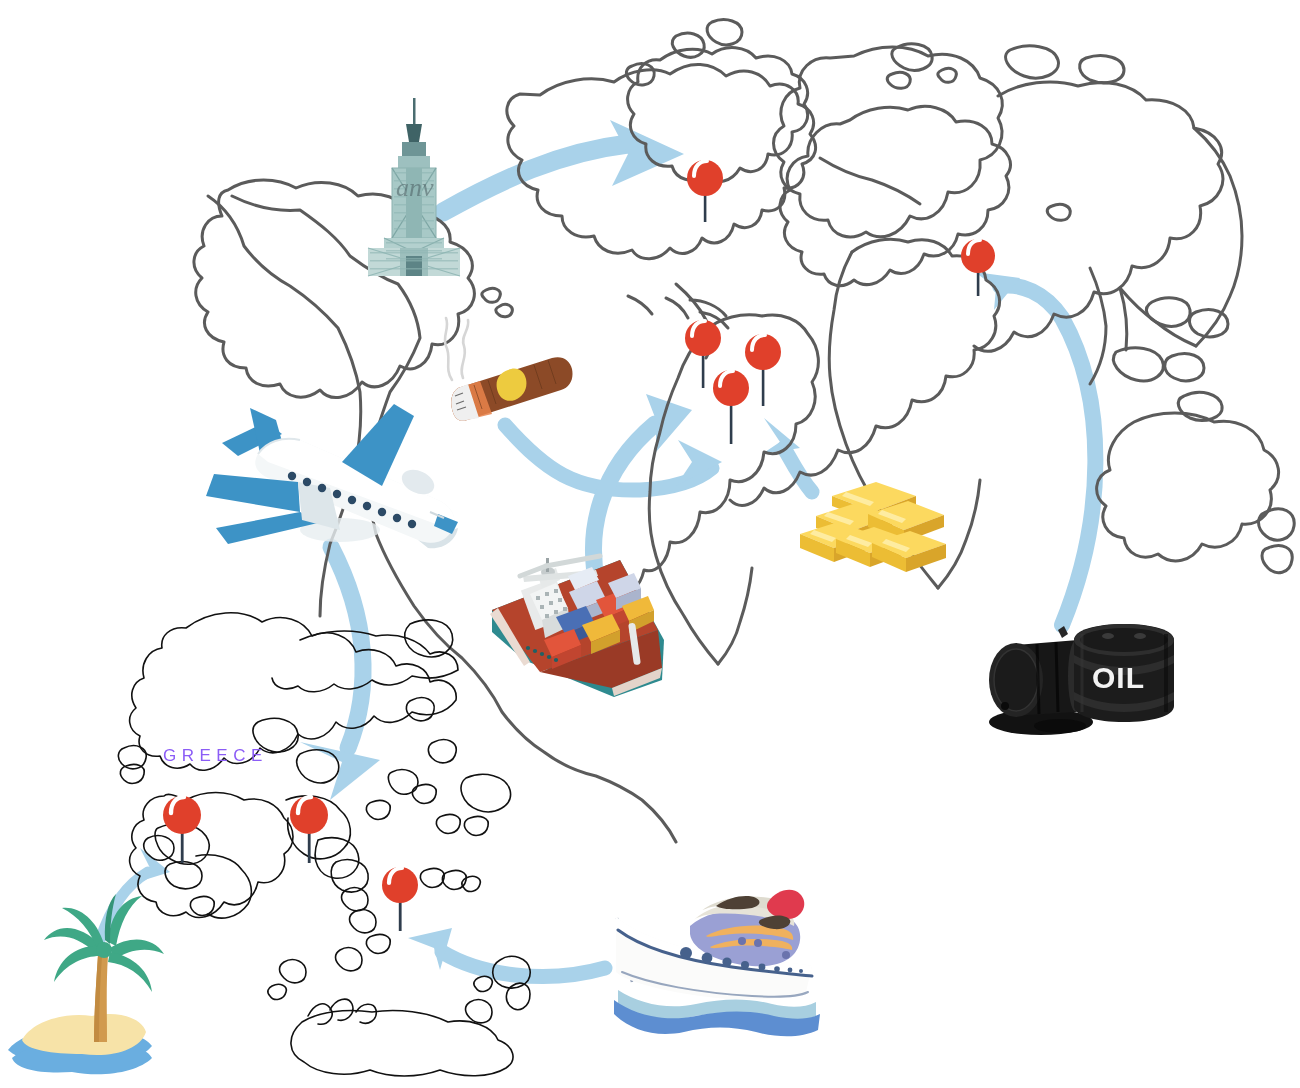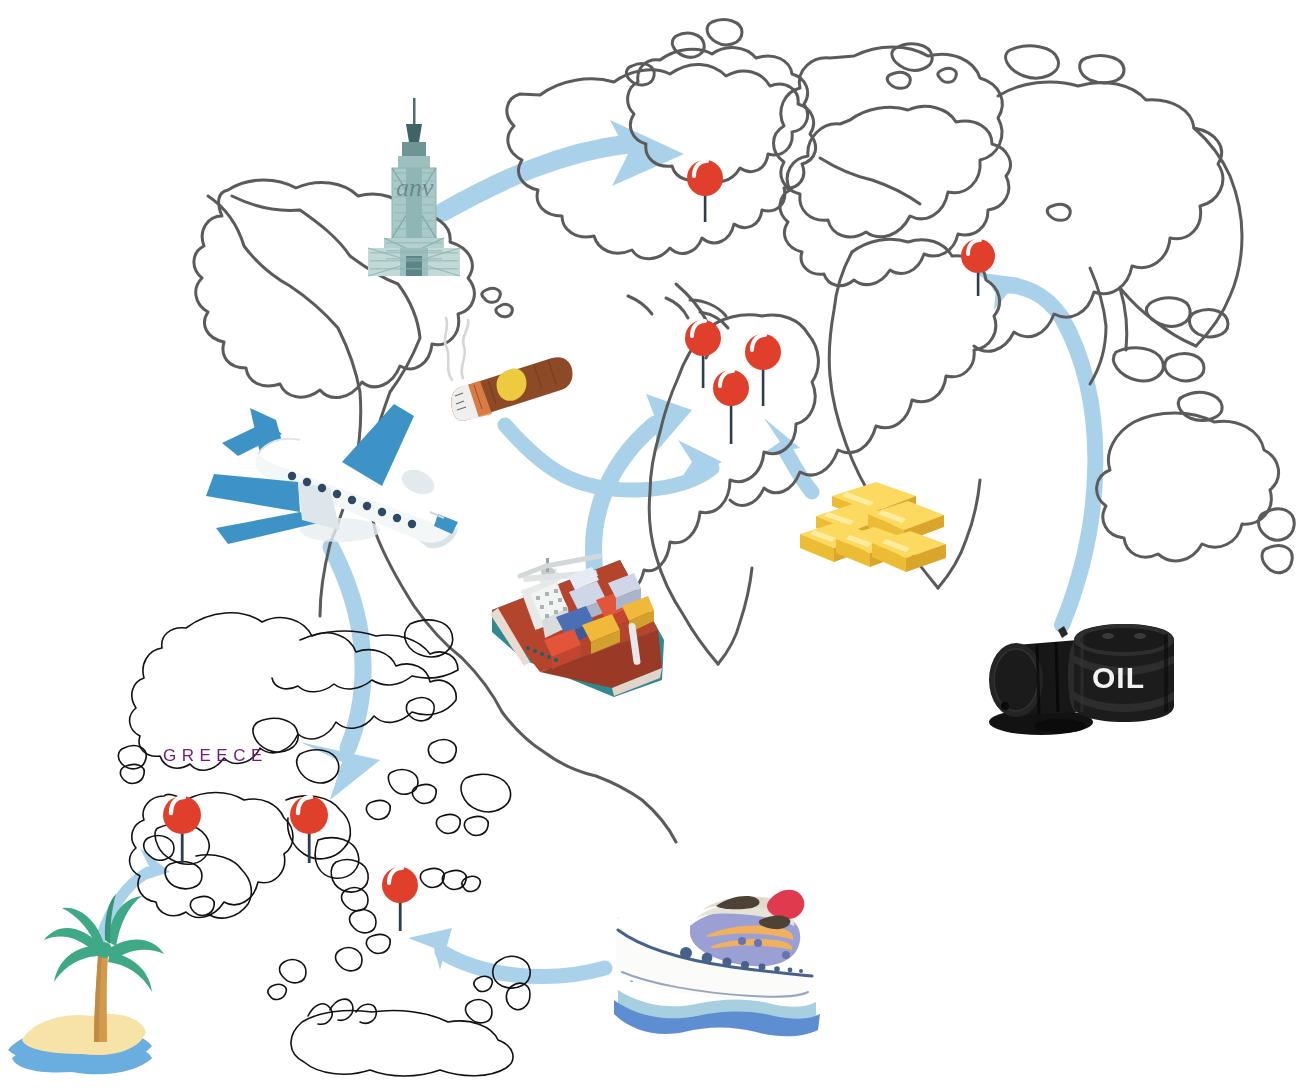--- a/index.html
+++ b/index.html
@@ -25,21 +25,21 @@
     width: 1300px;
     height: 1088px;
   }
   .label-greece {
     position: absolute;
     left: 163px;
     top: 746px;
     font-family: "Liberation Sans", sans-serif;
     font-size: 17px;
     letter-spacing: 5.5px;
-    color: #701a75;
+    color: #8b5cf6;
     white-space: nowrap;
     font-weight: 400;
   }
   .oil-word {
     font-family: "Liberation Sans", sans-serif;
     font-weight: bold;
     font-size: 30px;
     fill: #f2f2f2;
     letter-spacing: 1px;
   }

